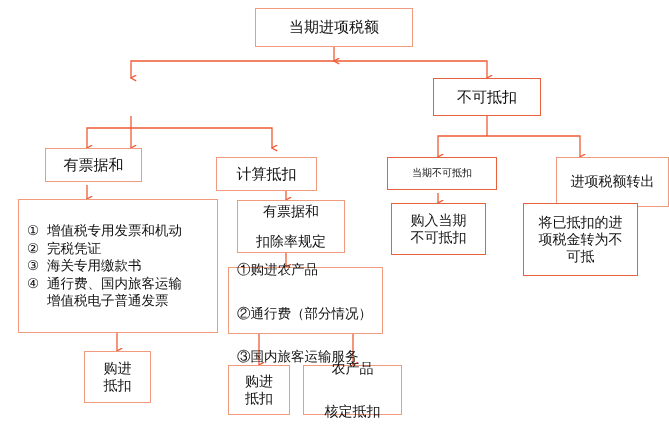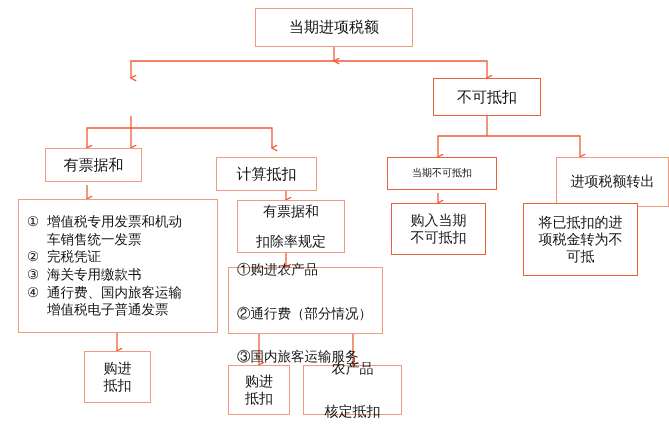--- a/index.html
+++ b/index.html
@@ -133,21 +133,20 @@
 
   <div class="node" style="left:556px; top:157px; width:113px; height:50px; font-size:14px;">
     <span class="ln">进项税额转出</span>
   </div>
 
   <div class="node list-node" style="left:18px; top:199px; width:200px; height:134px; font-size:13.5px;">
     <div class="row">
       <span class="marker">①</span>
       <span class="txt">增值税专用发票和机动</span>
     </div>
-    <div class="cont">车销售统一发票</div>
 
     <div class="row">
       <span class="marker">②</span>
       <span class="txt">完税凭证</span>
     </div>
 
     <div class="row">
       <span class="marker">③</span>
       <span class="txt">海关专用缴款书</span>
     </div>

